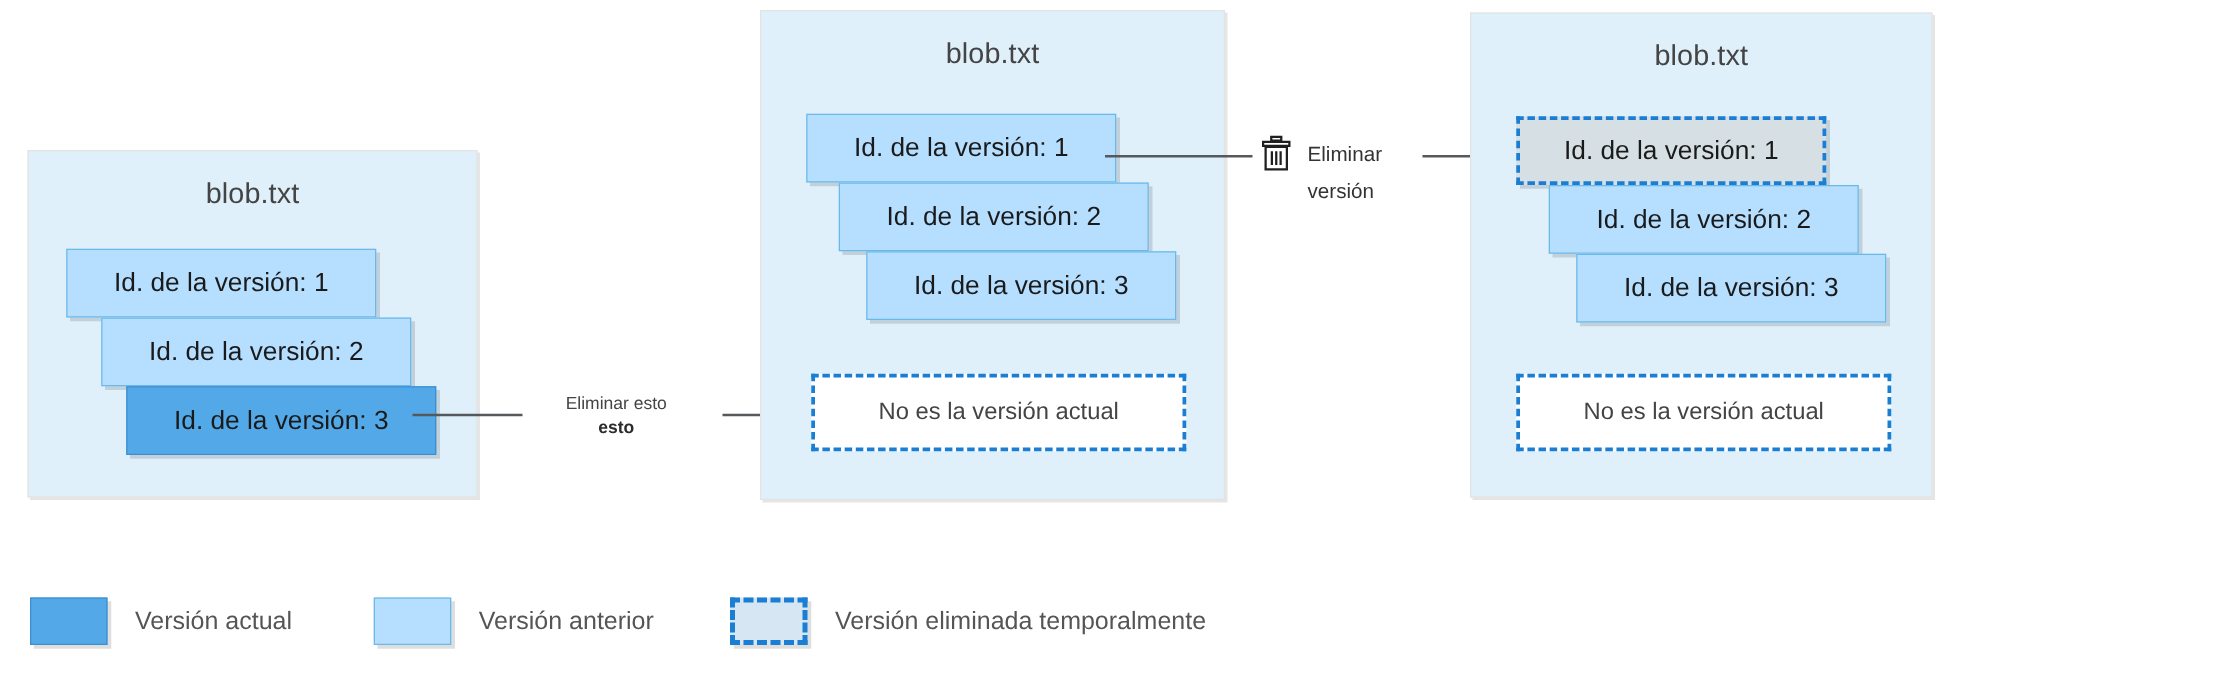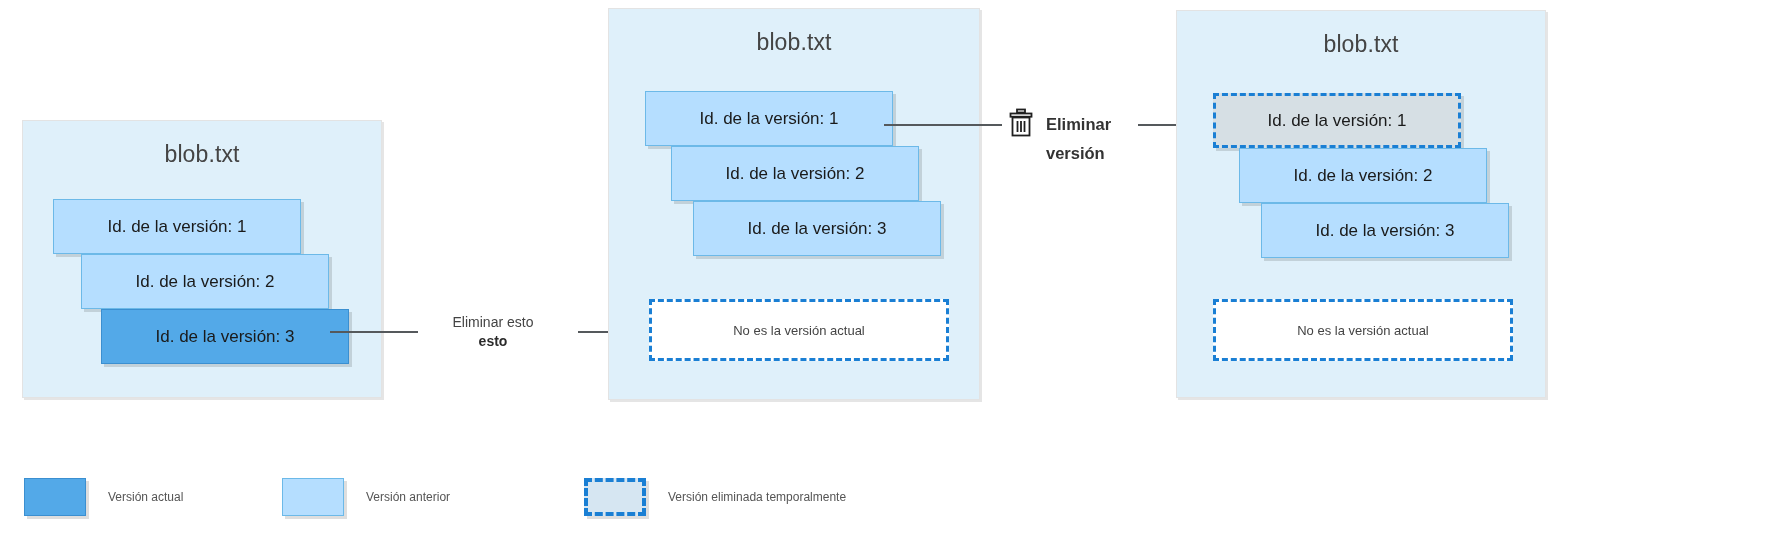--- a/index.html
+++ b/index.html
@@ -34,21 +34,21 @@
     color: #444444;
     letter-spacing: 0.1px;
   }
 
   
   .vcard {
     position: absolute;
     display: flex;
     align-items: center;
     justify-content: center;
-    font-size: 17px;
+    font-size: 21px;
     color: #1a1a1a;
     box-shadow: 3px 3px 0 rgba(0,0,0,0.13);
   }
   .vcard.prev {
     background: #b5deff;
     border: 1px solid #6cb9e8;
   }
   .vcard.current {
     background: #53a9e8;
     border: 1px solid #3b8fd0;
@@ -60,21 +60,21 @@
   }
 
   
   .dashbox {
     position: absolute;
     background: #ffffff;
     border: 3px dashed #1a7fd4;
     display: flex;
     align-items: center;
     justify-content: center;
-    font-size: 13px;
+    font-size: 19px;
     color: #444444;
   }
 
   
   .line {
     position: absolute;
     height: 0;
     border-top: 2px solid #55595c;
   }
   .arrow {
@@ -126,21 +126,21 @@
   .legend-swatch {
     width: 62px;
     height: 38px;
     box-shadow: 3px 3px 0 rgba(0,0,0,0.13);
   }
   .legend-swatch.current { background: #53a9e8; border: 1px solid #3b8fd0; }
   .legend-swatch.prev    { background: #b5deff; border: 1px solid #6cb9e8; }
   .legend-swatch.softdel { background: #d6e6f2; border: 4px dashed #1a7fd4; }
   .legend-label {
     margin-left: 22px;
-    font-size: 12px;
+    font-size: 20px;
     color: #555555;
     white-space: nowrap;
   }
 </style>
 </head>
 <body>
 
 <div id="stage">
 
   <div class="panel" style="left:22px; top:120px; width:360px; height:278px;">
@@ -190,21 +190,21 @@
     <svg viewBox="0 0 26 30" width="26" height="30" aria-hidden="true">
       <rect x="9" y="1.5" width="8" height="3" fill="none" stroke="#1f1f1f" stroke-width="1.8"></rect>
       <rect x="2.5" y="5.5" width="21" height="3.2" fill="none" stroke="#1f1f1f" stroke-width="1.8"></rect>
       <rect x="4.5" y="9.5" width="17" height="18" fill="none" stroke="#1f1f1f" stroke-width="1.8"></rect>
       <line x1="9.5" y1="13" x2="9.5" y2="24" stroke="#1f1f1f" stroke-width="1.8"></line>
       <line x1="13" y1="13" x2="13" y2="24" stroke="#1f1f1f" stroke-width="1.8"></line>
       <line x1="16.5" y1="13" x2="16.5" y2="24" stroke="#1f1f1f" stroke-width="1.8"></line>
     </svg>
   </div>
 
-  <div class="callout-left" style="left:1046px; top:110px;font-weight:bold;">
+  <div class="callout-left" style="left:1046px; top:110px;">
     <div>Eliminar</div>
     <div>versión</div>
   </div>
 
   <div class="arrow" style="left:1138px; top:124px; width:68px;"></div>
 
   <div class="panel" style="left:1176px; top:10px; width:370px; height:388px;">
     <div class="panel-title">blob.txt</div>
 
     <div class="vcard softdel" style="left:36px; top:82px; width:248px; height:55px;">
@@ -220,21 +220,21 @@
     <div class="dashbox" style="left:36px; top:288px; width:300px; height:62px;">
       <span>No es la versión actual</span>
     </div>
   </div>
 
   <div class="legend-item" style="left:24px; top:478px;">
     <span class="legend-swatch current"></span>
     <span class="legend-label">Versión actual</span>
   </div>
 
-  <div class="legend-item" style="left:282px; top:478px;">
+  <div class="legend-item" style="left:299px; top:478px;">
     <span class="legend-swatch prev"></span>
     <span class="legend-label">Versión anterior</span>
   </div>
 
   <div class="legend-item" style="left:563px; top:478px;padding-left:21px;">
     <span class="legend-swatch softdel"></span>
     <span class="legend-label">Versión eliminada temporalmente</span>
   </div>
 
 </div>

